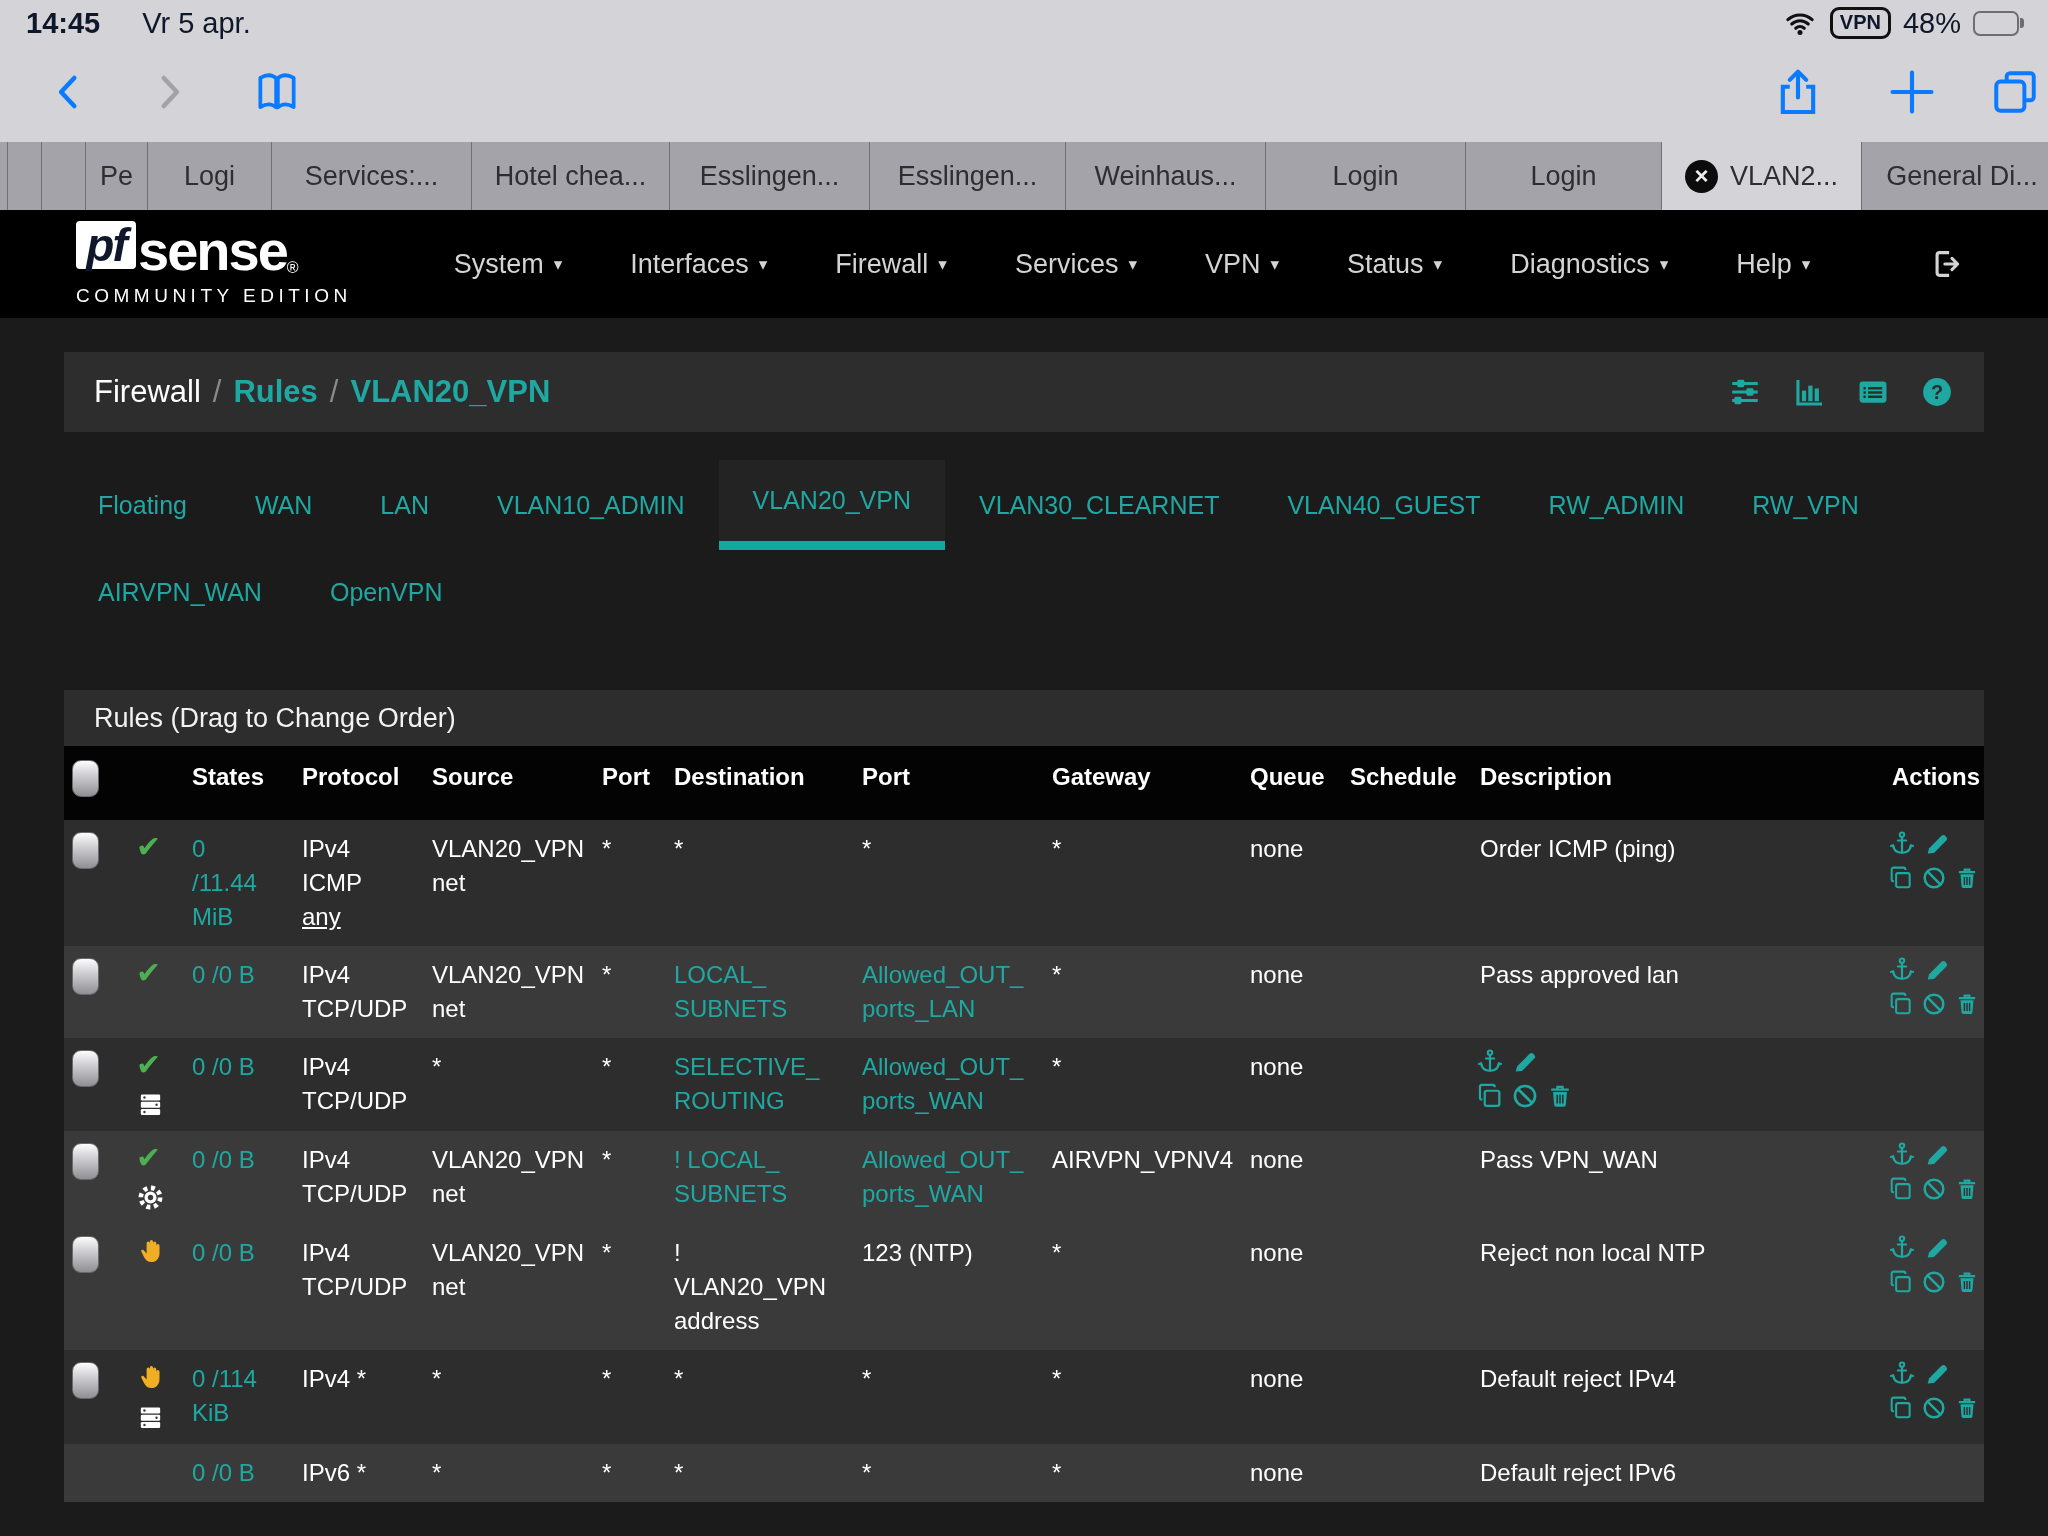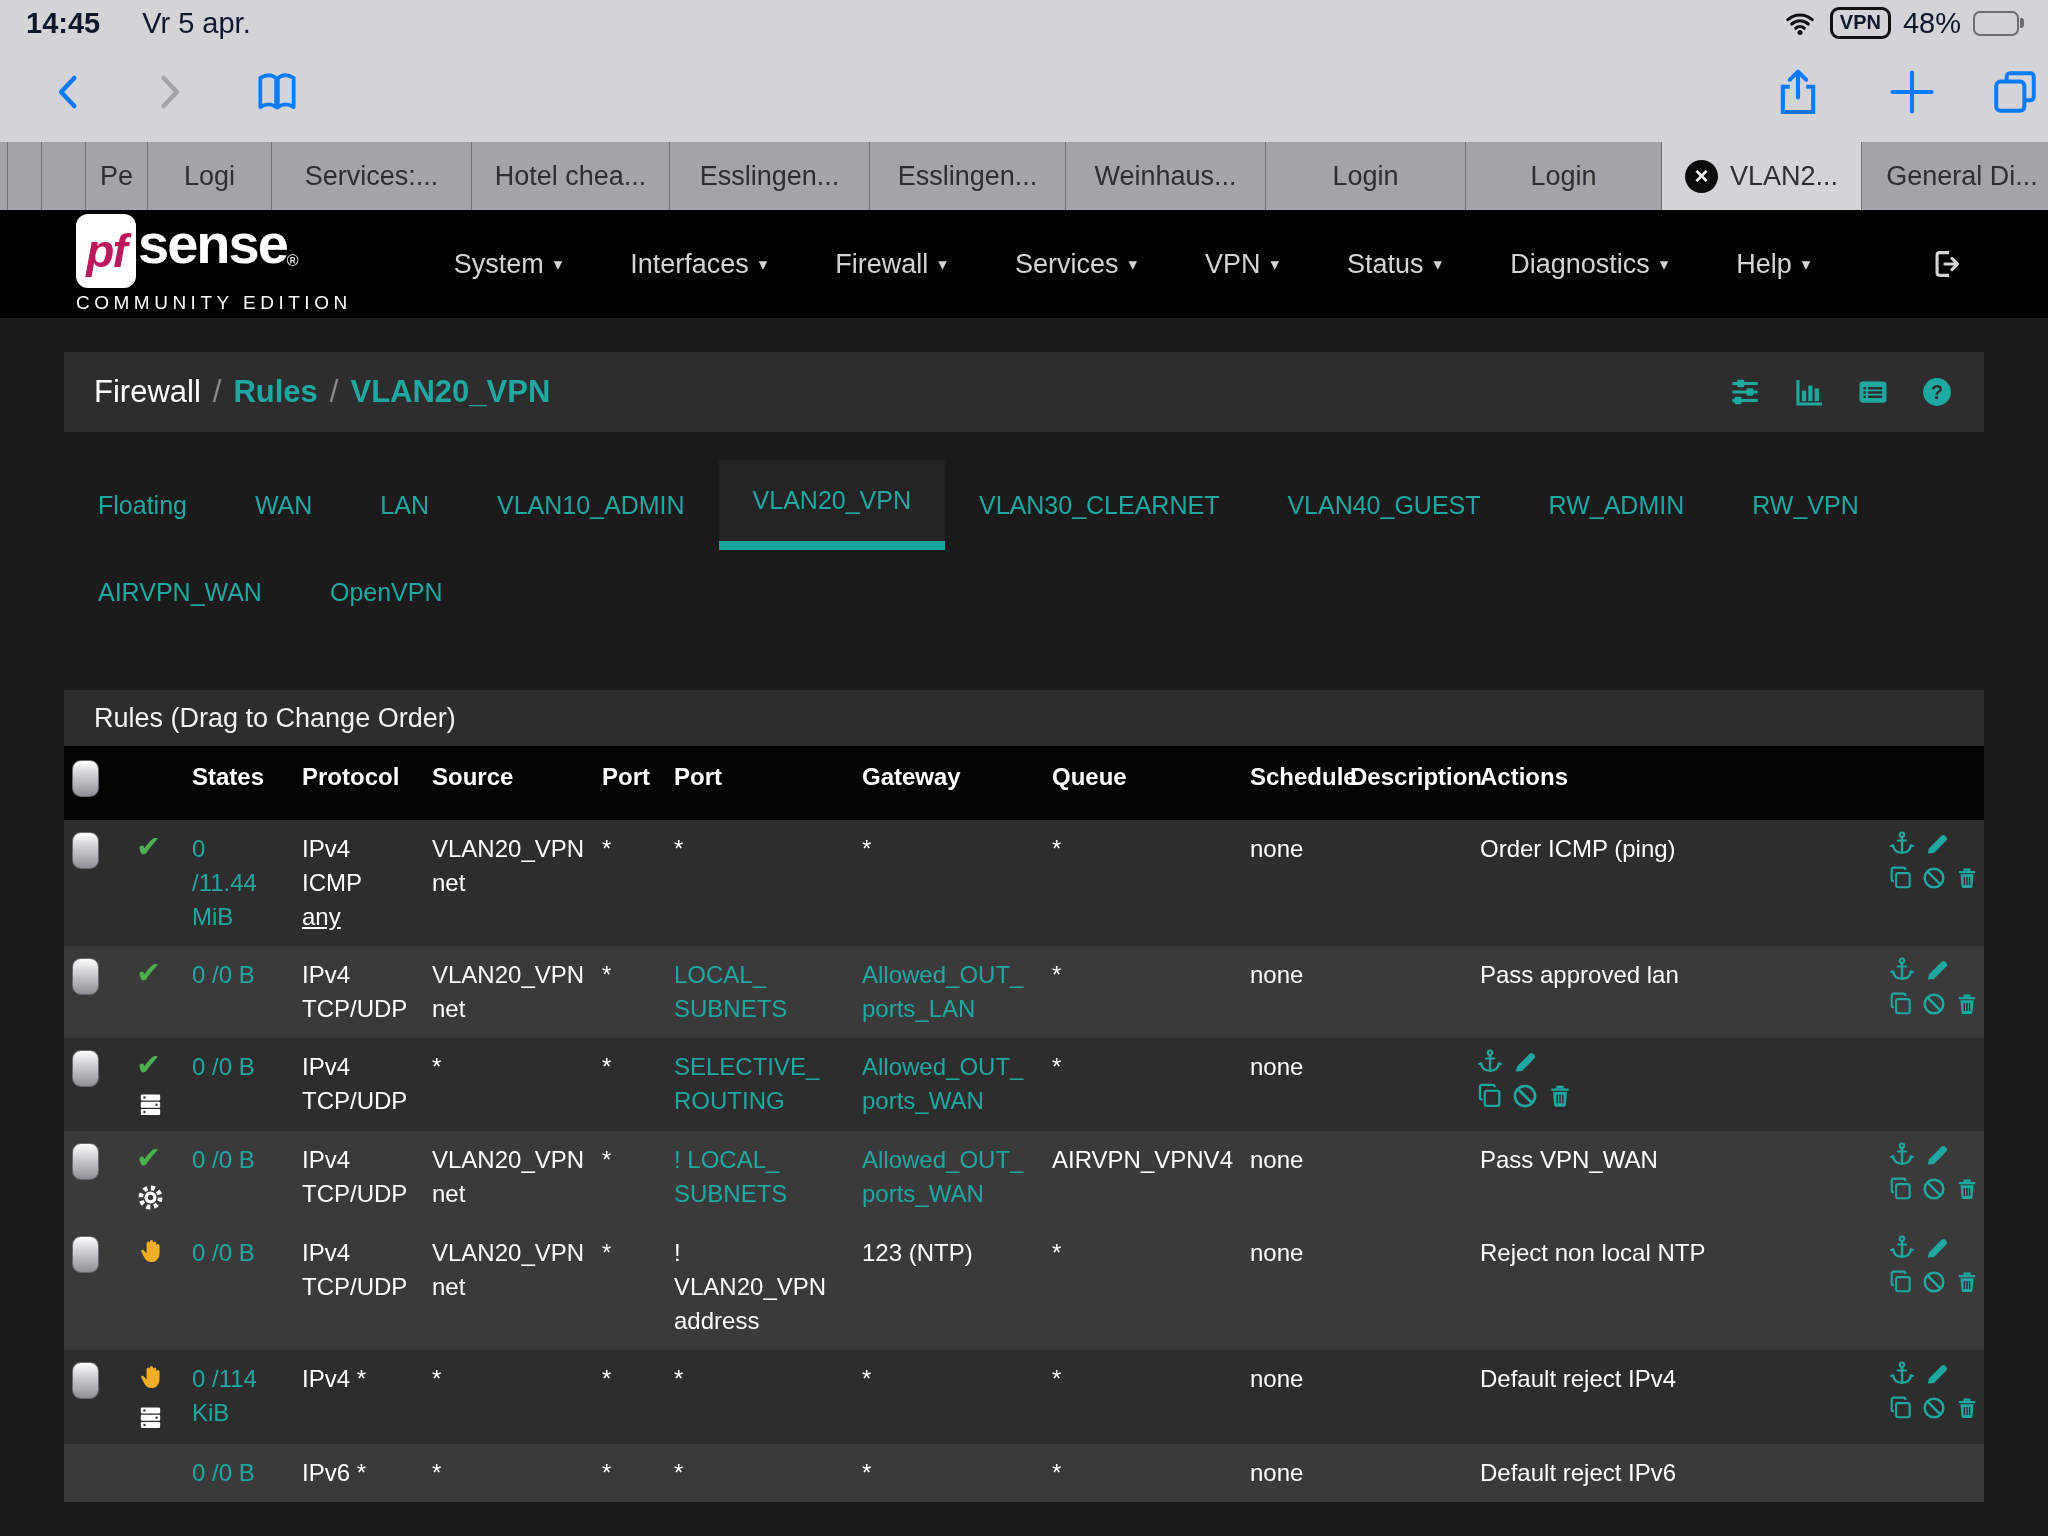--- a/index.html
+++ b/index.html
@@ -40,21 +40,21 @@
 
   .tabstrip{height:68px;background:var(--tabbar);display:flex;overflow:hidden;}
   .btab{flex:0 0 auto;border-right:1px solid #6f6f75;display:flex;align-items:center;justify-content:center;font-size:27px;color:#2e2e30;white-space:nowrap;overflow:hidden;cursor:pointer;}
   .btab.active{background:var(--chrome);gap:12px;}
   .tab-close{width:33px;height:33px;border-radius:50%;background:#0c0c0c;color:#eee;display:flex;align-items:center;justify-content:center;font-size:24px;font-weight:700;line-height:1;flex:0 0 auto;cursor:pointer;}
 
   
   .navbar{height:108px;background:#000;display:flex;align-items:center;padding:0 84px 0 76px;}
   .brand{display:flex;flex-direction:column;cursor:pointer;}
   .brand-top{display:flex;align-items:flex-start;}
-  .pf-box{width:60px;height:74px;background:#fff;border-radius:12px;display:flex;align-items:center;justify-content:center;font-style:italic;font-weight:700;font-size:46px;color:#be185d;letter-spacing:-2px;}
+  .pf-box{width:60px;height:48px;background:#fff;border-radius:4px;display:flex;align-items:center;justify-content:center;font-style:italic;font-weight:700;font-size:46px;color:#0f172a;letter-spacing:-2px;}
   .brand-rest{color:#fff;font-weight:700;font-size:56px;letter-spacing:-2px;line-height:60px;margin-left:2px;}
   .brand-reg{color:#fff;font-size:16px;margin-top:38px;}
   .brand-edition{color:#fff;font-size:19px;letter-spacing:4.5px;margin-top:4px;}
   .menu{display:flex;margin-left:68px;gap:0;}
   .menu-item{color:#d4d4d4;font-size:27px;display:flex;align-items:center;gap:10px;padding:0 34px;cursor:pointer;}
   .caret{font-size:17px;color:#d4d4d4;}
   .signout{margin-left:auto;width:34px;height:34px;color:#d4d4d4;cursor:pointer;}
 
   
   .content{padding:0 64px;}
@@ -375,20 +375,21 @@
   <div class="panel grid">
     <div class="panel-title">Rules (Drag to Change Order)</div>
 
     <div class="thead">
       <div class="cell"><span class="cbx"></span></div>
       <div class="cell"></div>
       <div class="cell">States</div>
       <div class="cell">Protocol</div>
       <div class="cell">Source</div>
       <div class="cell">Port</div>
+      <div class="cell">Destination</div>
       <div class="cell">Port</div>
       <div class="cell">Gateway</div>
       <div class="cell">Queue</div>
       <div class="cell">Schedule</div>
       <div class="cell">Description</div>
       <div class="cell">Actions</div>
     </div>
 
     <div class="trow dark">
       <div class="cell"><span class="cbx"></span></div>

